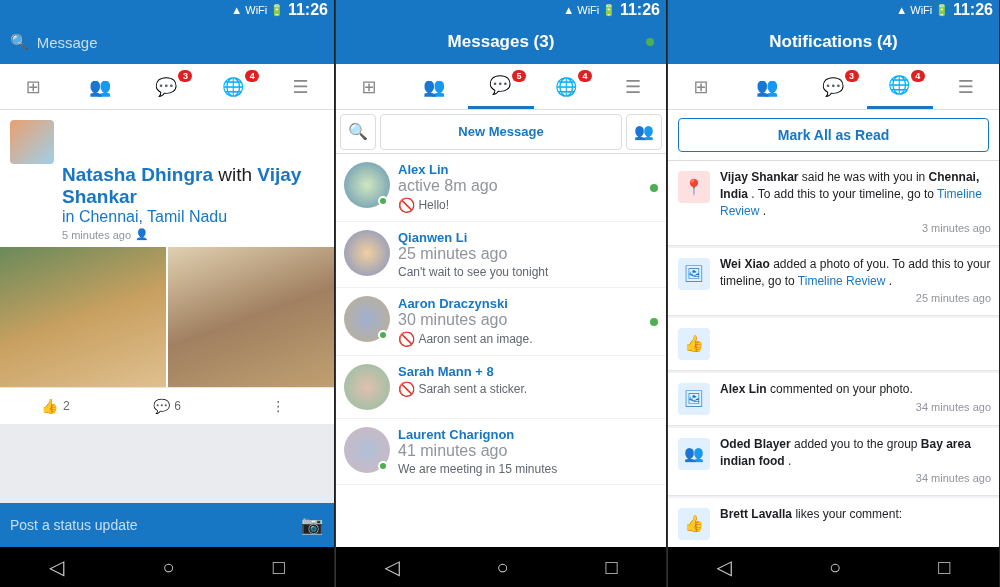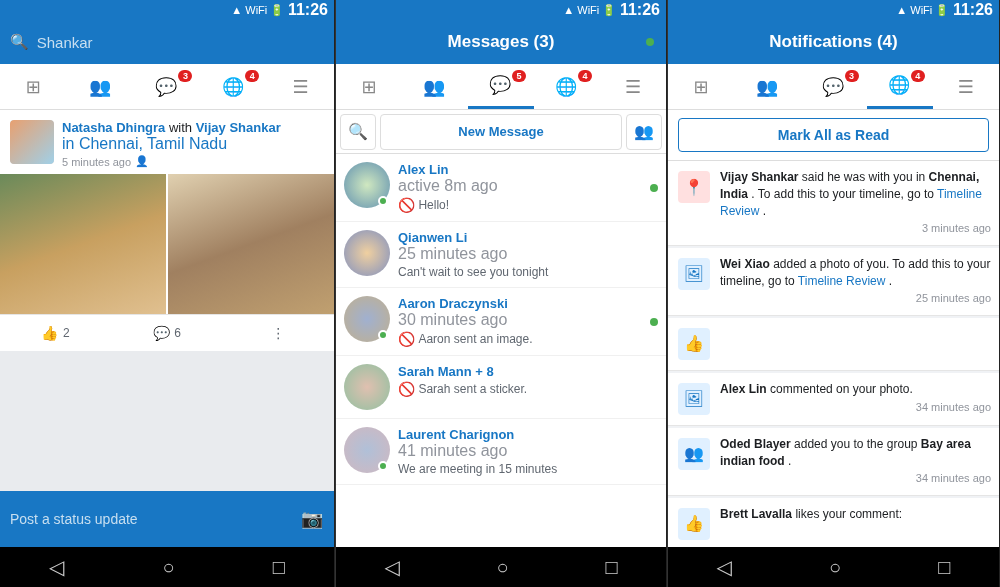--- a/index.html
+++ b/index.html
@@ -140,21 +140,21 @@
       flex-shrink: 0;
     }
     .avatar-img {
       width: 44px; height: 44px;
       background: linear-gradient(135deg, #d4a, #8ac);
       border-radius: 4px;
     }
     .avatar-img.family { background: linear-gradient(135deg, #e8a070, #a0d0e8); }
 
     .post-meta { flex: 1; }
-    .poster-name { color: #1877c4; font-size: 13px; font-weight: bold; }
+    .poster-name { color: #1877c4; font-size: 19px; font-weight: bold; margin-top: 44px; }
     .poster-location { color: #1877c4; font-size: 16px; }
     .post-time { color: #90949c; font-size: 11px; margin-top: 2px; display: flex; align-items: center; gap: 4px; }
     .post-text { padding: 4px 10px 8px 10px; font-size: 14px; color: #1c1e21; }
     .post-images {
       display: flex;
       gap: 2px;
       padding: 0 0 0 0;
     }
     .post-image {
       flex: 1;
@@ -186,21 +186,21 @@
       gap: 4px;
       font-size: 12px;
       color: #606770;
       padding: 4px;
       cursor: pointer;
     }
     .action-btn .action-icon { font-size: 14px; }
 
     .status-update-bar {
       background: #1877c4;
-      height: 56px;
+      height: 44px;
       display: flex;
       align-items: center;
       padding: 0 10px;
       gap: 8px;
       margin-top: auto;
     }
     .status-update-text { color: #c8dff0; font-size: 14px; flex: 1; }
     .camera-icon { color: #fff; font-size: 18px; }
 
     
@@ -363,21 +363,21 @@
     <div class="status-icons">
       <span>▲</span>
       <span>WiFi</span>
       <span>🔋</span>
     </div>
     <span class="time">11:26</span>
   </div>
 
   <div class="top-bar search-bar">
     <span class="search-icon-wrap">🔍</span>
-    <span class="search-placeholder">Shankar</span>
+    <span class="search-placeholder">Message</span>
   </div>
 
   <div class="nav-bar">
     <div class="nav-item">
       <span class="nav-icon">⊞</span>
     </div>
     <div class="nav-item">
       <span class="nav-icon">👥</span>
     </div>
     <div class="nav-item" style="position:relative">

